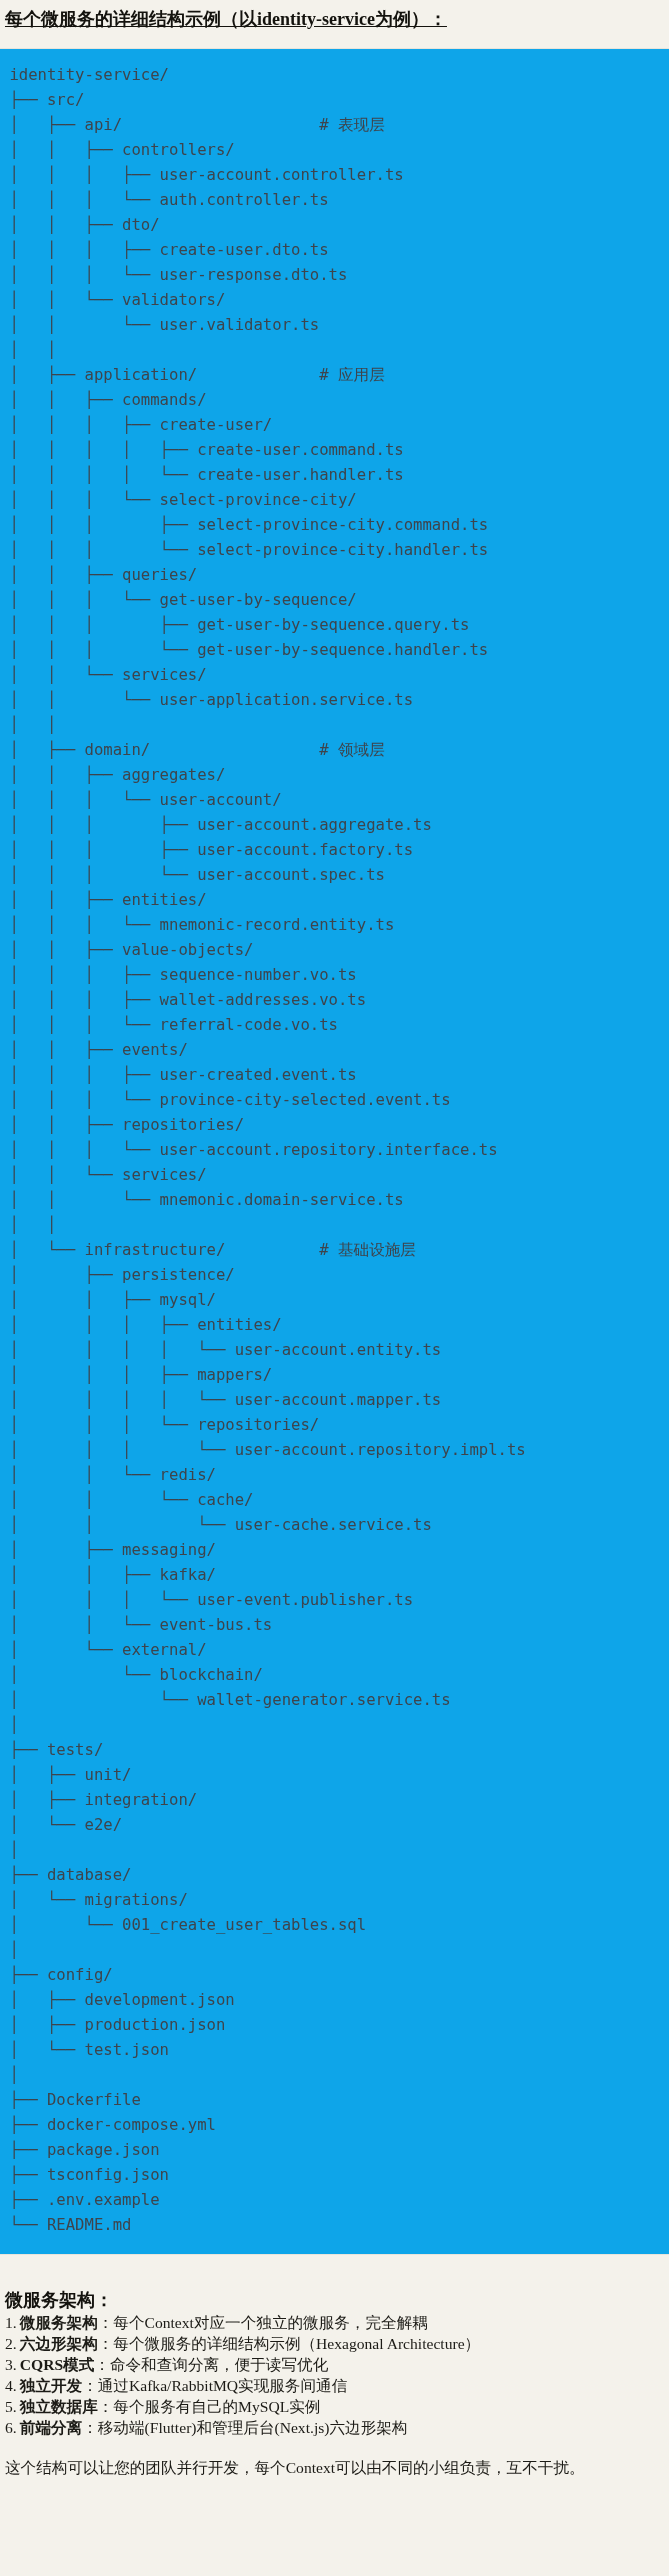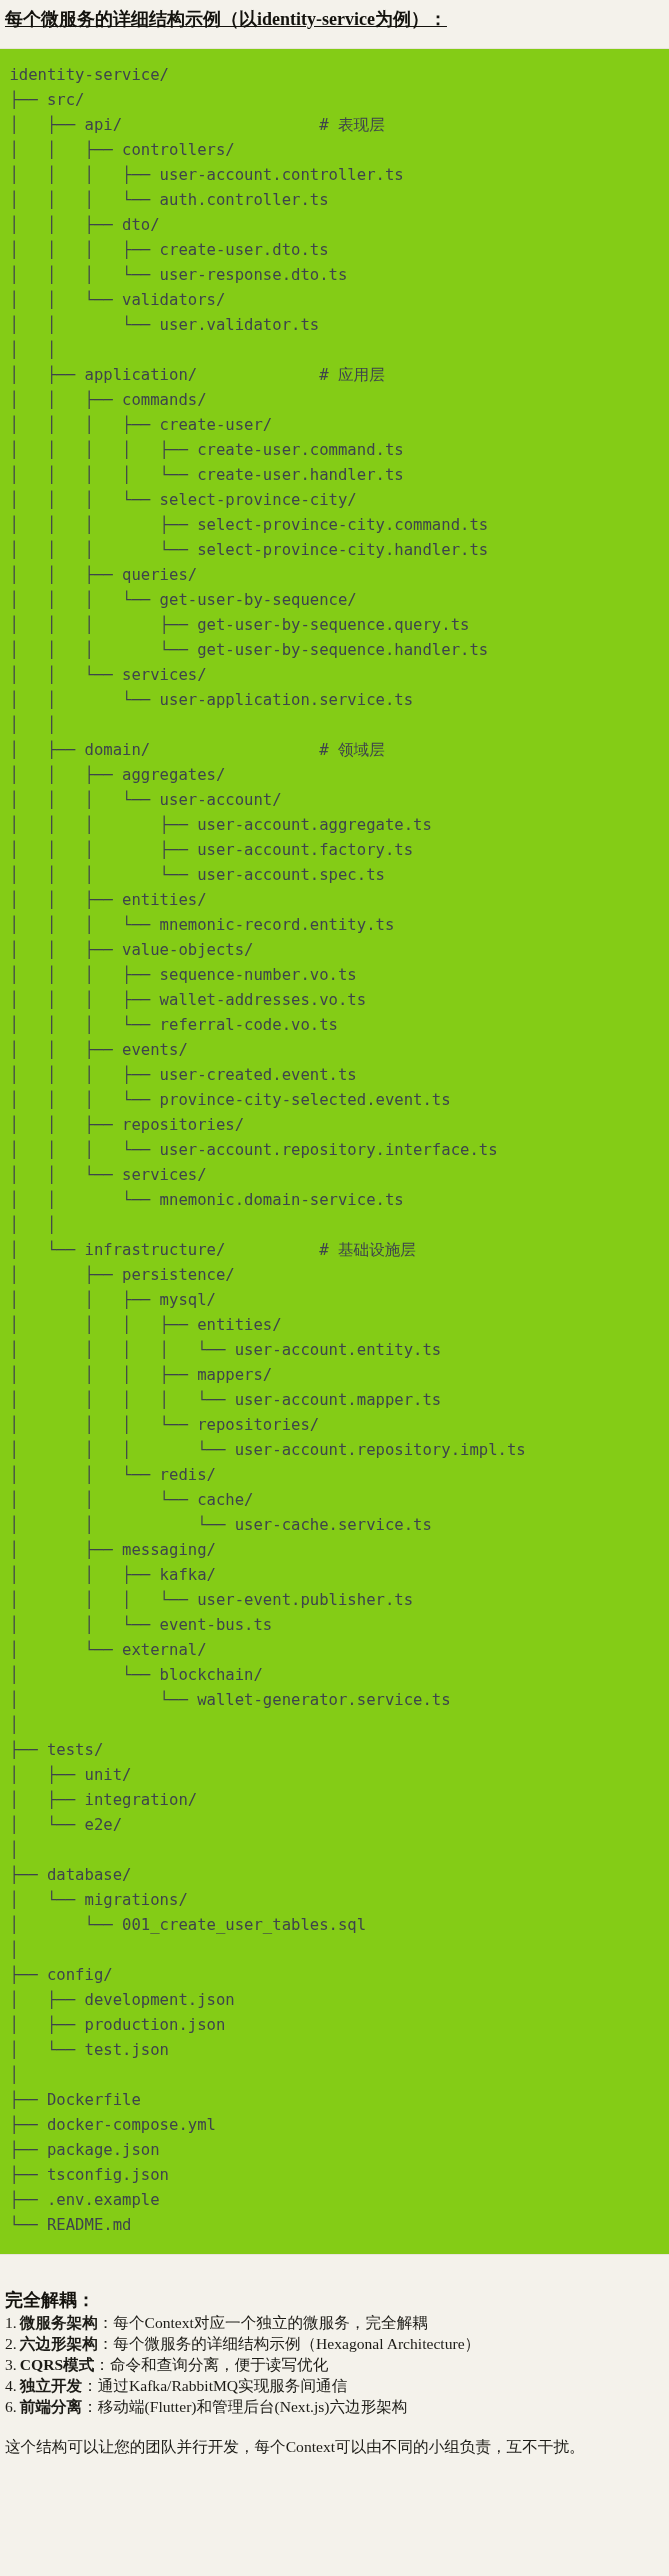--- a/index.html
+++ b/index.html
@@ -20,21 +20,21 @@
     padding: 7.5px 5px 0 5px;
     font-size: 18px;
     line-height: 1.3;
     font-weight: bold;
     color: #14130e;
     font-family: "Liberation Serif", serif;
     text-decoration: underline;
   }
   .code-panel {
     margin-top: 17px;
-    background: #84cc16;
+    background: #0ea5e9;
     border-top: 0.6px solid #e7e4da;
     border-bottom: 0.6px solid #e7e4da;
     padding: 14.4px 9.4px 15.6px 9.4px;
   }
   .tree {
     margin: 0;
     font-family: "DejaVu Sans Mono", monospace;
     font-size: 15.6px;
     line-height: 25px;
     color: #3e444c;
@@ -162,38 +162,41 @@
 │
 ├── Dockerfile
 ├── docker-compose.yml
 ├── package.json
 ├── tsconfig.json
 ├── .env.example
 └── README.md</pre>
   </section>
 
   <section class="notes">
-    <h2 class="notes-heading">完全解耦：</h2>
+    <h2 class="notes-heading">微服务架构：</h2>
 
     <div class="note-item">
       <span class="num">1.</span><strong>微服务架构</strong><span>：</span><span>每个Context对应一个独立的微服务，完全解耦</span>
     </div>
 
     <div class="note-item">
       <span class="num">2.</span><strong>六边形架构</strong><span>：</span><span>每个微服务的详细结构示例（Hexagonal Architecture）</span>
     </div>
 
     <div class="note-item">
       <span class="num">3.</span><strong>CQRS模式</strong><span>：</span><span>命令和查询分离，便于读写优化</span>
     </div>
 
     <div class="note-item">
       <span class="num">4.</span><strong>独立开发</strong><span>：</span><span>通过Kafka/RabbitMQ实现服务间通信</span>
     </div>
 
+    <div class="note-item">
+      <span class="num">5.</span><strong>独立数据库</strong><span>：</span><span>每个服务有自己的MySQL实例</span>
+    </div>
 
     <div class="note-item">
       <span class="num">6.</span><strong>前端分离</strong><span>：</span><span>移动端(Flutter)和管理后台(Next.js)六边形架构</span>
     </div>
 
     <p class="closing">这个结构可以让您的团队并行开发，每个Context可以由不同的小组负责，互不干扰。</p>
   </section>
 
 </div>
 

